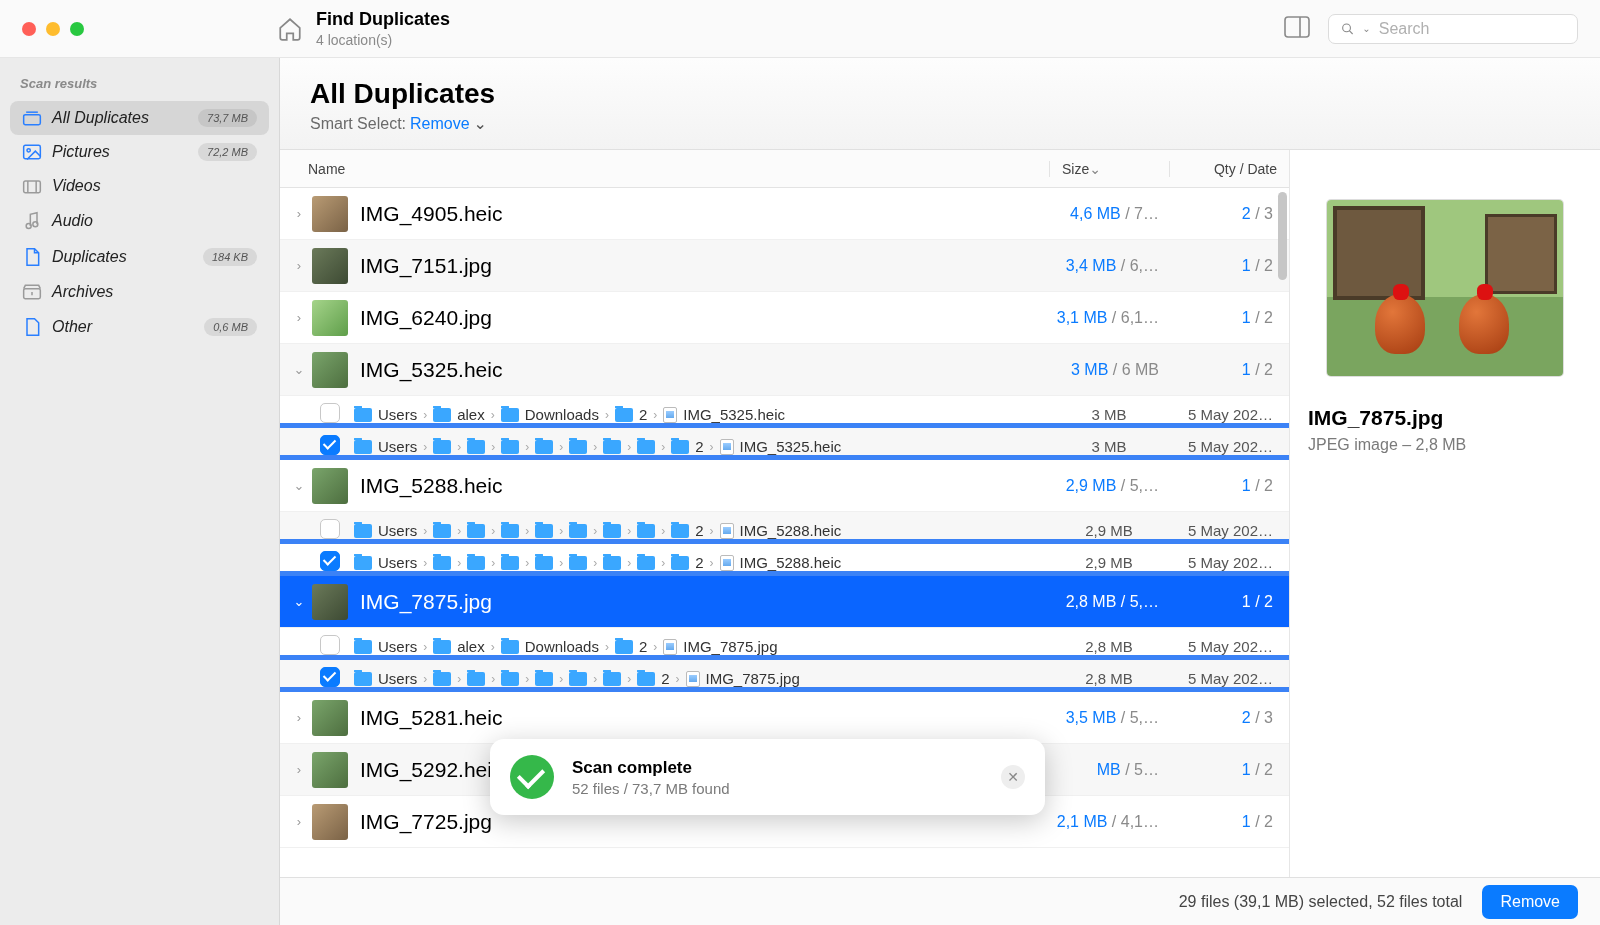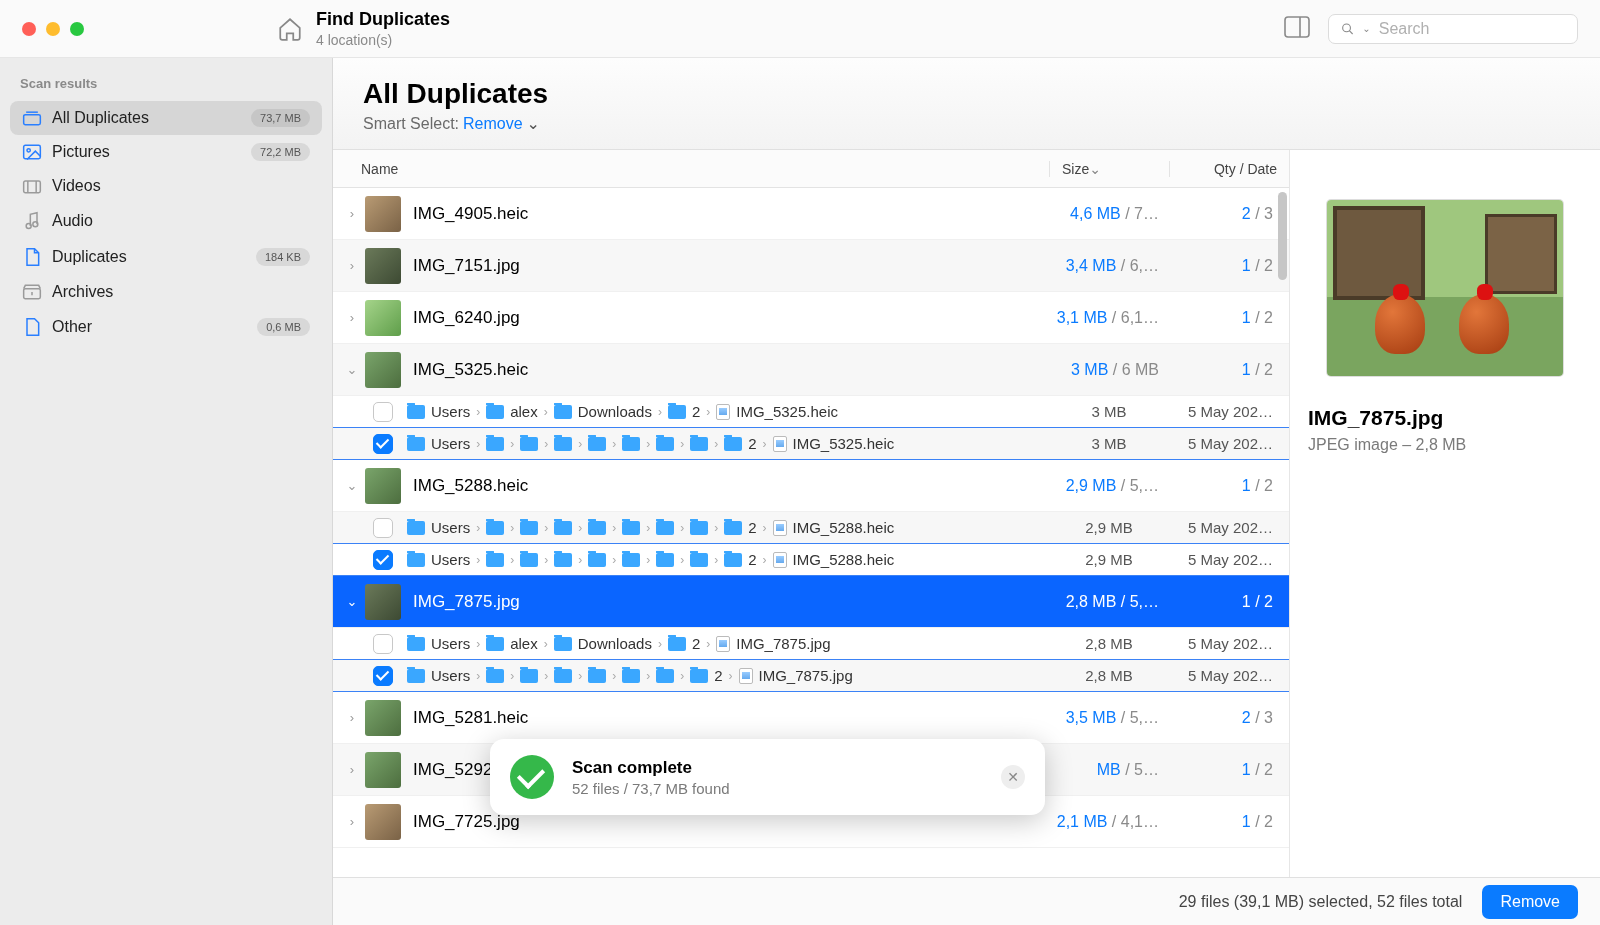--- a/index.html
+++ b/index.html
@@ -17,21 +17,21 @@
   .title-block .s { font-size:14px; color:#8a8a8a; margin-top:2px; }
   .toolbar-right { margin-left:auto; display:flex; align-items:center; gap:18px; padding-right:22px;}
   .panel-icon { color:#8a8a8a; }
   .search { display:flex; align-items:center; gap:8px; background:#fff; border:1px solid #dcdcdc; border-radius:7px; padding:5px 12px; width:250px; color:#b0b0b0; font-size:16px;}
   .search svg{color:#8a8a8a;}
   .search input{border:none;outline:none;font-size:16px;color:#333;width:100%;background:transparent;}
   .search input::placeholder{color:#b0b0b0;}
 
   
   .main { display:flex; flex:1; min-height:0; }
-  .sidebar { width:333px; background:#ececec; padding:18px 10px; border-right:1px solid #d8d8d8; }
+  .sidebar { width:280px; background:#ececec; padding:18px 10px; border-right:1px solid #d8d8d8;font-style:italic; }
   .sb-header { font-size:13px; font-weight:600; color:#8a8a8a; padding:0 10px 10px; }
   .sb-item { display:flex; align-items:center; gap:10px; padding:8px 12px; border-radius:8px; font-size:16px; color:#222; cursor:default;}
   .sb-item.selected { background:#d6d6d6; }
   .sb-item .badge { margin-left:auto; background:#d8d8d8; color:#555; font-size:11px; padding:3px 9px; border-radius:10px;text-align:center; }
   .sb-item.selected .badge { background:#c6c6c6; }
   .sb-icon { width:20px; display:flex; justify-content:center; color:#2a7fff; }
   .sb-icon.gray{color:#9a9a9a;}
 
   .content { flex:1; display:flex; flex-direction:column; min-width:0; background:#fff;}
   .content-header-wrap{background:linear-gradient(#fdfdfd,#f3f3f3); border-bottom:1px solid #e0e0e0;}
@@ -50,27 +50,27 @@
   .row { display:flex; align-items:center; height:52px; border-bottom:1px solid #f0f0f0; padding-left:6px;}
   .row.alt { background:#f7f7f7; }
   .row.selected { background:#0a65ff; color:#fff; }
   .row.selected .blue{color:#fff;}
   .row .chev { width:26px; color:#9a9a9a; text-align:center; font-size:13px;}
   .row.selected .chev{color:#fff;}
   .thumb { width:36px; height:36px; border-radius:3px; background:linear-gradient(135deg,#7aa56b,#4d6e3f); flex:none; display:flex; align-items:center; justify-content:center; overflow:hidden;}
   .thumb.brown{background:linear-gradient(135deg,#b99b74,#7a6246);}
   .thumb.bright{background:linear-gradient(135deg,#a5d48a,#5f9e4a);}
   .thumb.dark{background:linear-gradient(135deg,#6b7a5a,#3d4a33);}
-  .row .fname { margin-left:12px; font-size:17px; flex:1; white-space:nowrap; overflow:hidden; text-overflow:ellipsis;}
+  .row .fname { margin-left:12px; font-size:21px; flex:1; white-space:nowrap; overflow:hidden; text-overflow:ellipsis;}
   .row .sz { width:120px; font-size:16px; text-align:right; padding-right:10px; white-space:nowrap; overflow:hidden; text-overflow:ellipsis;}
   .row .qd { width:120px; font-size:16px; text-align:right; padding-right:16px; white-space:nowrap;}
   .blue { color:#0a7bff; }
   .gray { color:#8a8a8a; }
 
-  .prow { display:flex; align-items:center; height:32px; font-size:15px; border-bottom:1px solid #3b82f6;}
+  .prow { display:flex; align-items:flex-end; height:32px; font-size:15px; border-bottom:5px solid #3b82f6;}
   .prow.alt{background:#f7f7f7;}
   .prow .chk { margin-left:40px; width:20px;height:20px; border-radius:5px; border:1.5px solid #c8c8c8; background:#fff; flex:none;}
   .prow .chk.on { background:#0a7bff; border-color:#0a7bff; position:relative;}
   .prow .chk.on:after{content:"";position:absolute;left:5px;top:1px;width:5px;height:10px;border:solid #fff;border-width:0 2.5px 2.5px 0;transform:rotate(45deg);}
   .prow .path { margin-left:14px; display:flex; align-items:center; gap:6px; flex:1; overflow:hidden; white-space:nowrap; color:#333;}
   .prow .path .seg{display:flex;align-items:center;gap:6px;}
   .fico{width:18px;height:14px;background:#3aa7ff;border-radius:2px;position:relative;flex:none;}
   .fico:before{content:"";position:absolute;top:-3px;left:0;width:8px;height:3px;background:#3aa7ff;border-radius:2px 2px 0 0;}
   .pico{width:14px;height:16px;background:#fff;border:1px solid #bbb;border-radius:2px;position:relative;flex:none;}
   .pico:after{content:"";position:absolute;left:2px;right:2px;top:3px;height:7px;background:linear-gradient(#9cf,#6ae);}

